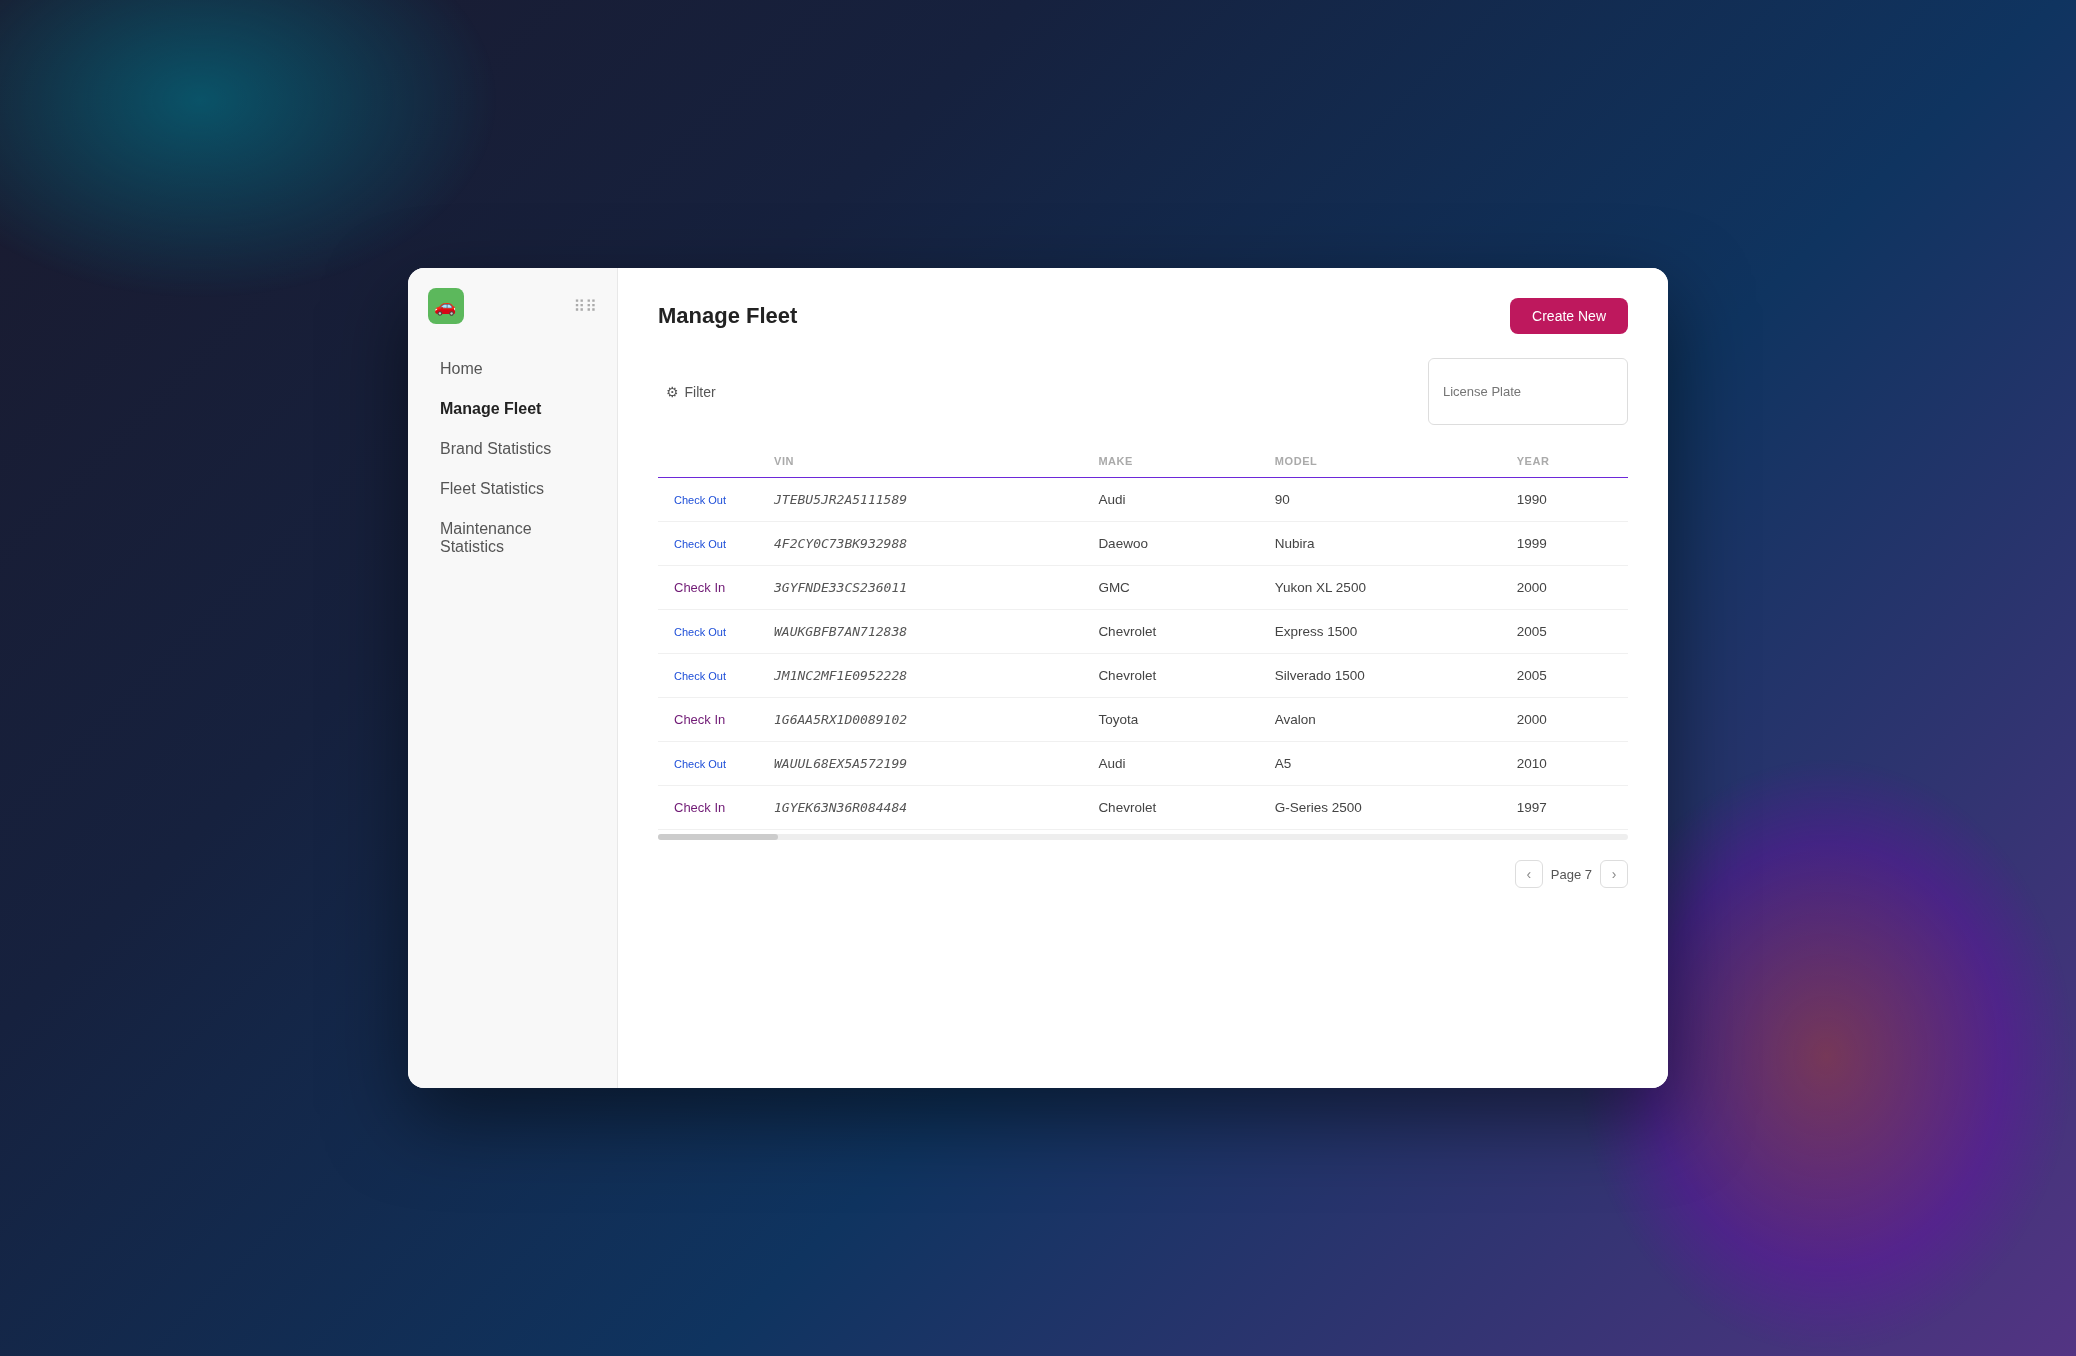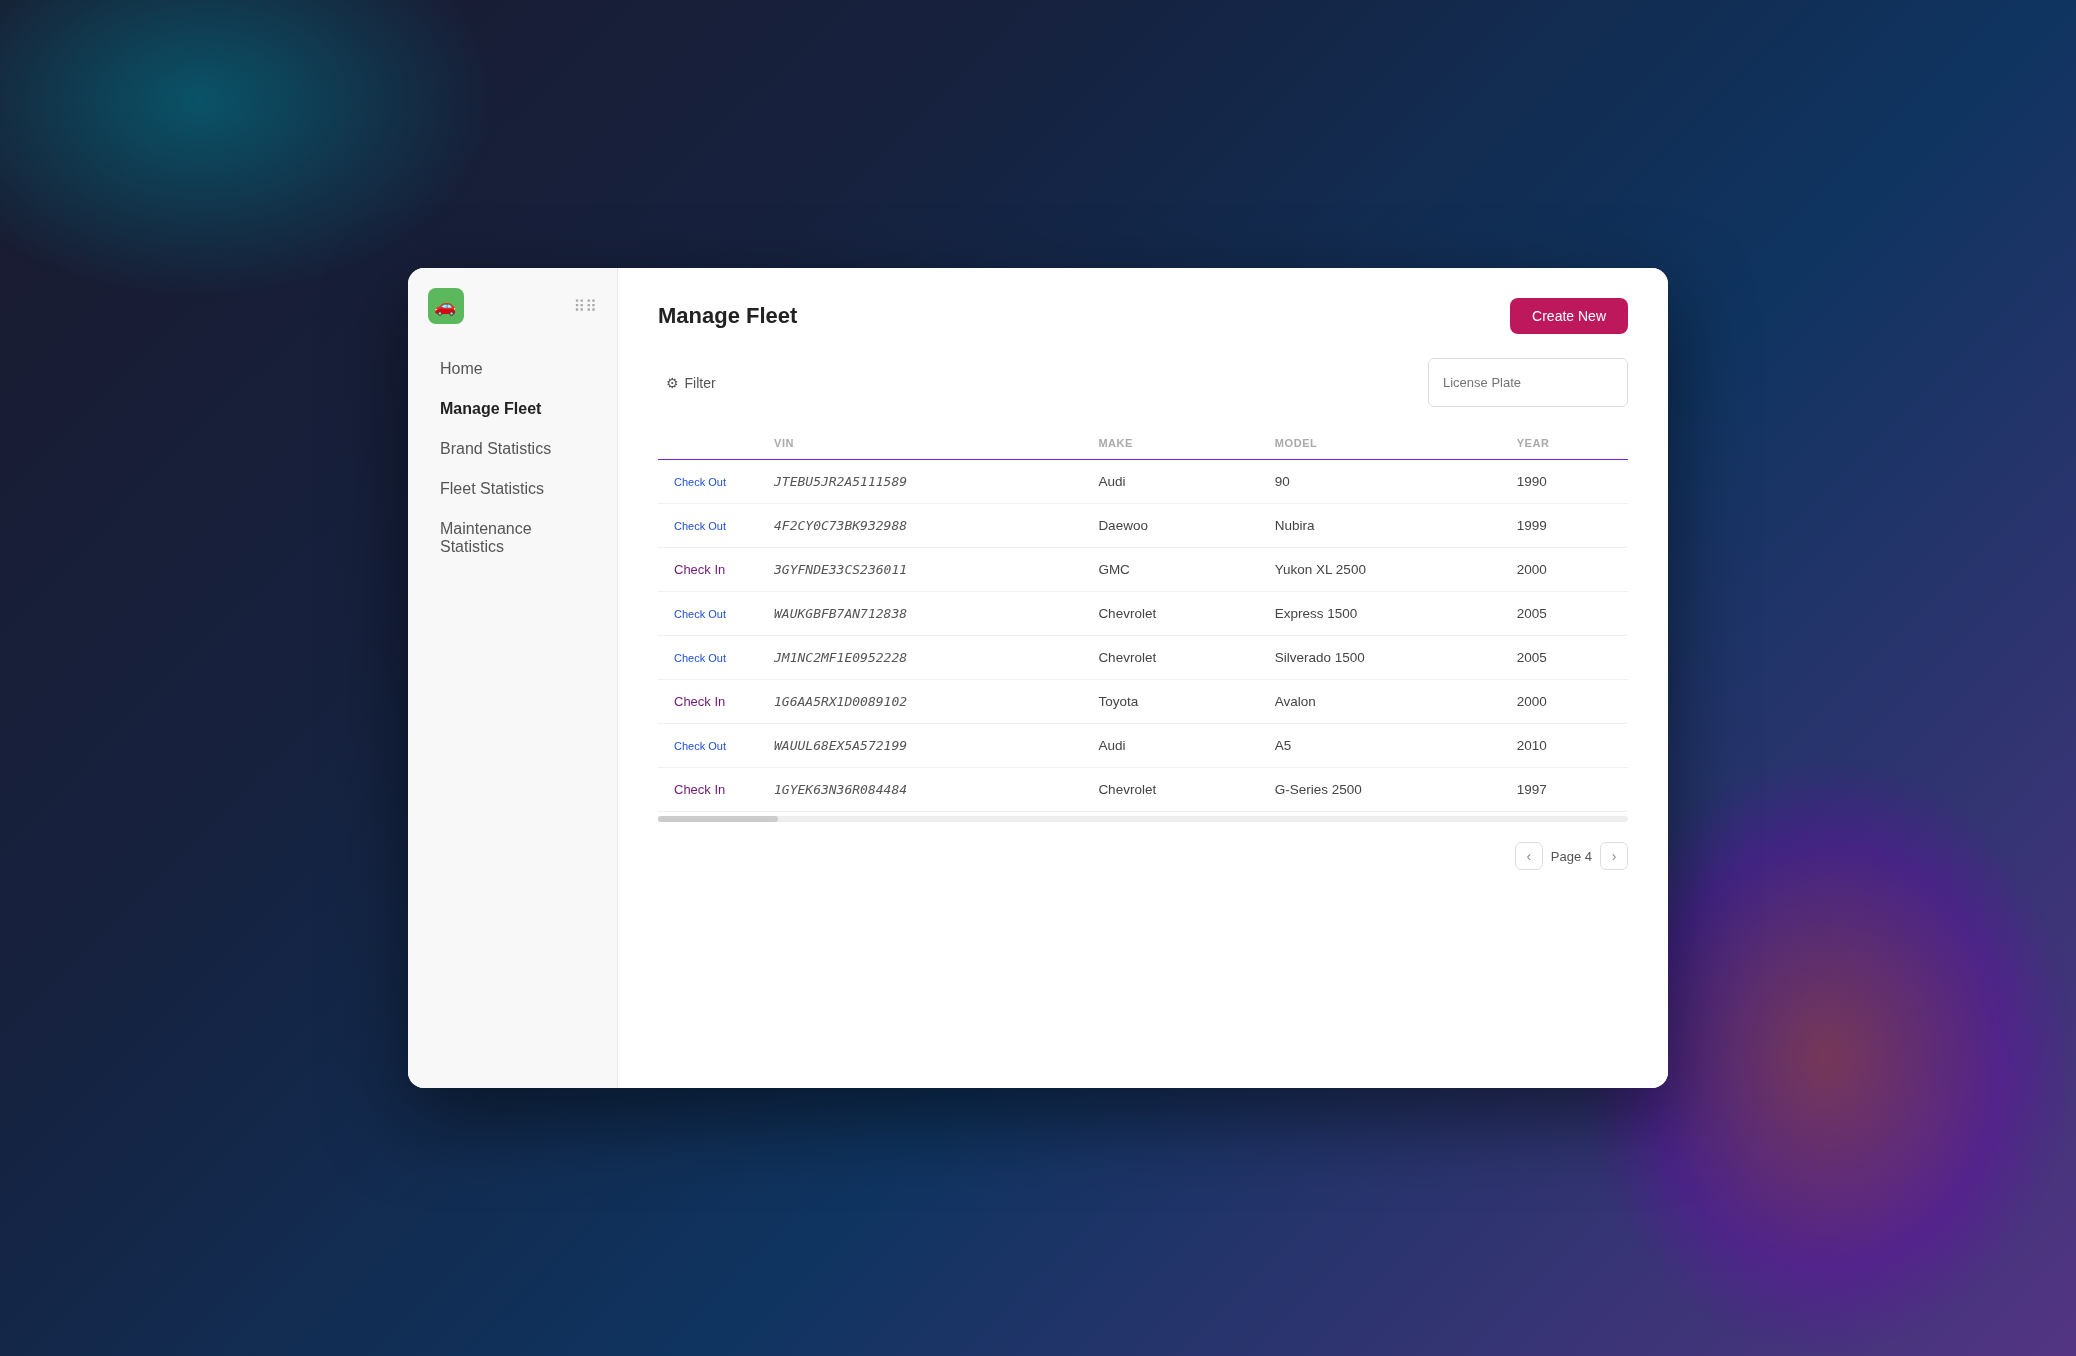--- a/index.html
+++ b/index.html
@@ -127,21 +127,21 @@
       background: none;
       border: none;
       padding: 4px 8px;
     }
     .filter-icon {
       font-size: 14px;
     }
     .search-input {
       border: 1px solid #ddd;
       border-radius: 6px;
-      padding: 16px 14px;
+      padding: 25px 14px;
       font-size: 13px;
       color: #888;
       width: 200px;
       outline: none;
     }
     .fleet-table {
       width: 100%;
       border-collapse: collapse;
     }
     .fleet-table thead tr th {
@@ -358,17 +358,17 @@
     </tr>
         </tbody>
     </table>
 
     <div class="scrollbar-track">
       <div class="scrollbar-thumb"></div>
     </div>
 
     <div class="pagination">
       <button class="page-arrow">‹</button>
-      <span class="page-label">Page 4</span>
+      <span class="page-label">Page 7</span>
       <button class="page-arrow">›</button>
     </div>
   </main>
 </div>
 
 </body></html>

